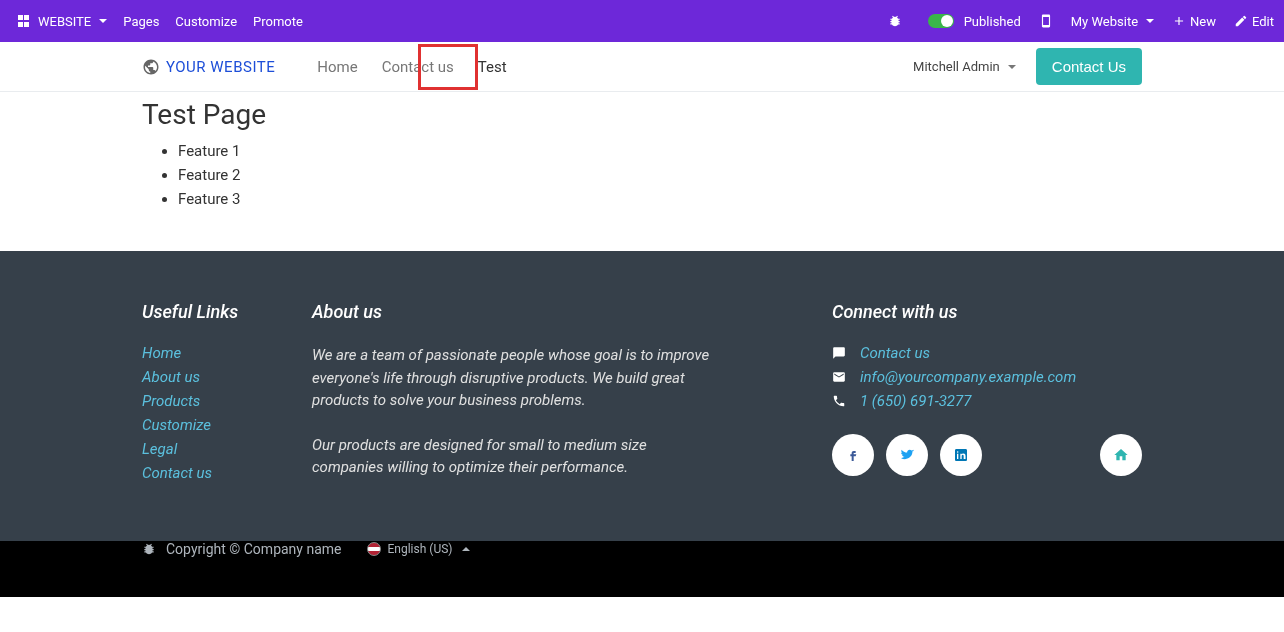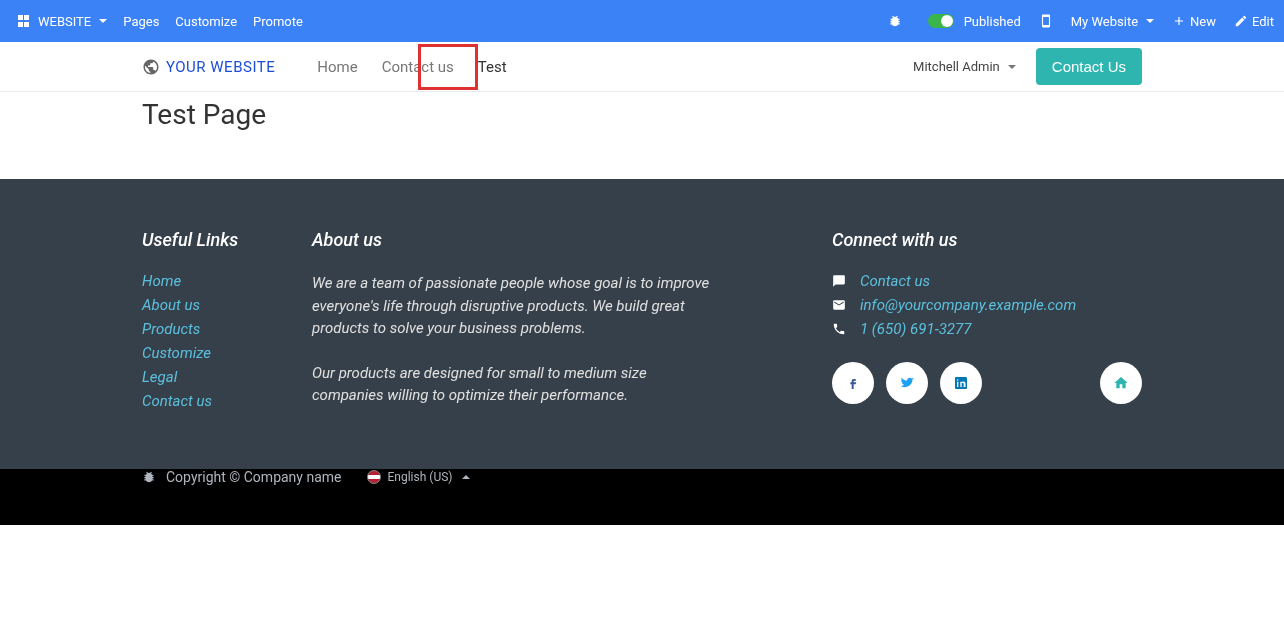--- a/index.html
+++ b/index.html
@@ -8,21 +8,21 @@
     height: 632px;
     font-family: -apple-system, BlinkMacSystemFont, "Segoe UI", Roboto, sans-serif;
     font-size: 14px;
     color: #4c4c4c;
     background: #fff;
     overflow: hidden;
   }
   
   .topbar {
     height: 42px;
-    background: #3b82f6;
+    background: #6d28d9;
     color: #fff;
     display: flex;
     align-items: center;
     padding: 0 10px;
     font-size: 13px;
   }
   .topbar .left { display: flex; align-items: center; }
   .topbar .right { margin-left: auto; display: flex; align-items: center; gap: 18px; }
   .topbar .item { display: flex; align-items: center; gap: 4px; padding: 0 8px; cursor: pointer; color: #fff; }
   .topbar .grid-icon { width: 12px; height: 12px; display: inline-flex; flex-wrap: wrap; gap: 1px; margin-right: 4px;}
@@ -173,20 +173,25 @@
         <span>Mitchell Admin</span>
         <span class="caret2"></span>
       </div>
       <button class="btn-contact">Contact Us</button>
     </div>
   </div>
 </div>
 
 <div class="page">
   <h1>Test Page</h1>
+  <ul>
+    <li>Feature 1</li>
+    <li>Feature 2</li>
+    <li>Feature 3</li>
+  </ul>
 </div>
 
 <div class="footer">
   <div class="footer-inner">
     <div class="footer-col links">
       <h4>Useful Links</h4>
       <ul>
         <li><a>Home</a></li>
         <li><a>About us</a></li>
         <li><a>Products</a></li>

